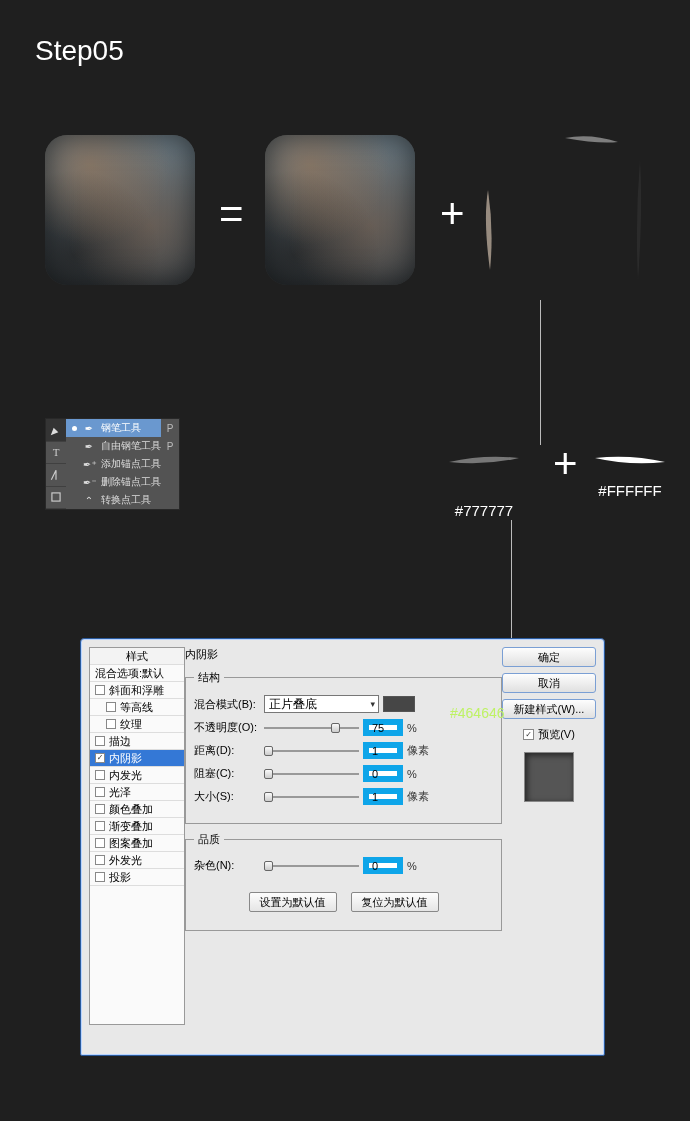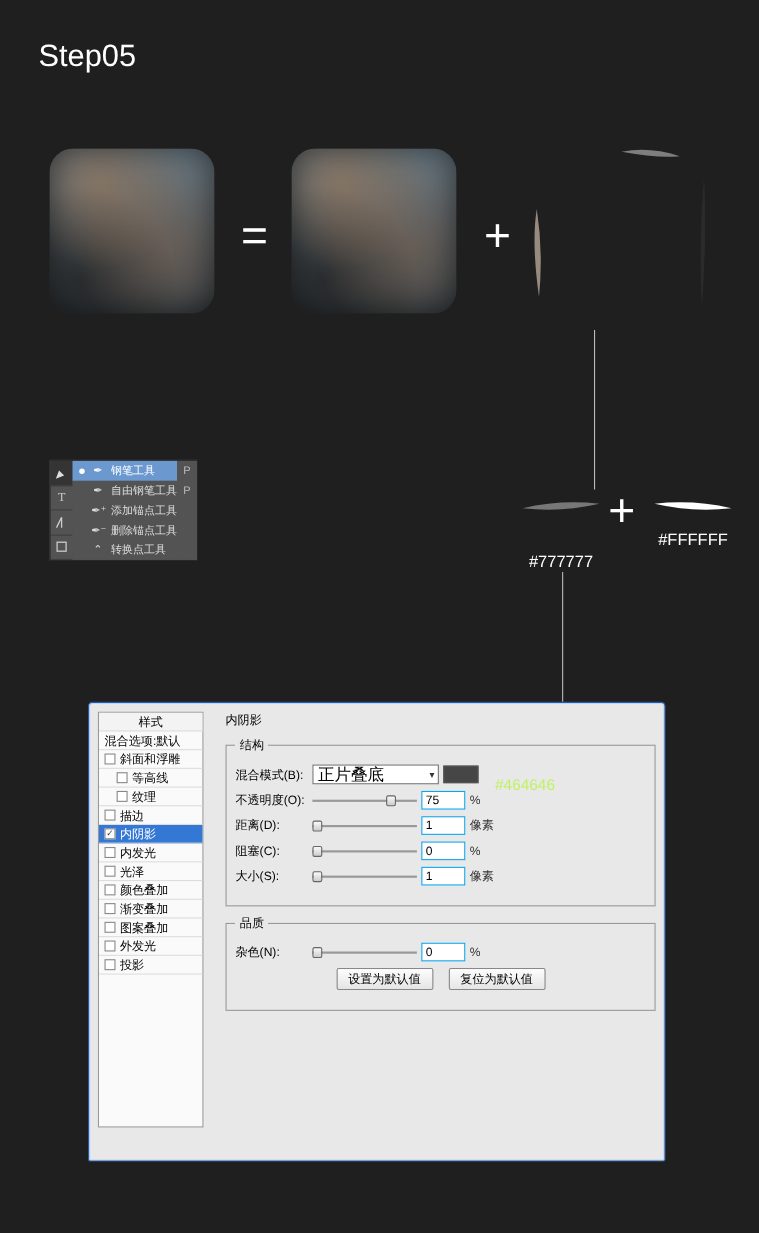--- a/index.html
+++ b/index.html
@@ -41,41 +41,41 @@
   .swatch-stroke svg { display: block; }
   .swatch-lbl { font-size: 15px; color: #fff; }
 
   
   .vline { position: absolute; background: #bbb; width: 1px; }
 
   
   .dlg { position: absolute; left: 80px; top: 638px; width: 525px; height: 418px; background: #e8e8e8; border: 1px solid #2a5a9c; border-radius: 4px 4px 2px 2px; overflow: hidden; box-shadow: 0 0 0 1px #b8d4ff inset; font-size: 11px; color: #000; }
   .titlebar { height: 22px; background: linear-gradient(#5aa1f0, #2a6fd0 50%, #1f5db8); display: flex; align-items: center; padding: 0 6px; color: #fff; }
   .closebox { margin-left: auto; width: 40px; height: 16px; background: linear-gradient(#e57373, #c62828); border: 1px solid #a33; border-radius: 2px; display: flex; align-items: center; justify-content: center; font-size: 10px; color: #fff; }
-  .dlg-body { display: flex; height: calc(100% - 22px); padding: 8px; gap: 20px; }
+  .dlg-body { display: flex; height: calc(100% - 22px); padding: 8px; gap: 0; }
 
   .left-list { width: 96px; background: #fafafa; border: 1px solid #999; }
   .left-item { height: 17px; display: flex; align-items: center; padding: 0 5px; gap: 4px; font-size: 11px; border-bottom: 1px solid #ddd; }
   .left-item.hdr { background: #f3f3f3; font-weight: 400; justify-content: center; }
   .left-item.sel { background: #3478d6; color: #fff; }
   .left-item .cb { width: 10px; height: 10px; border: 1px solid #888; background: #fff; display: inline-flex; align-items: center; justify-content: center; font-size: 8px; color: #333; flex-shrink: 0; }
   .left-item .cb.checked::after { content: "✓"; line-height: 1; }
 
   .center-pane { flex: 1; display: flex; flex-direction: column; gap: 8px; }
   fieldset { border: 1px solid #999; padding: 10px 8px 12px; background: #e8e8e8; }
   legend { padding: 0 4px; font-size: 11px; }
   .row { display: flex; align-items: center; gap: 4px; margin-bottom: 6px; }
   .row-lbl { width: 66px; text-align: left; font-size: 11px; flex-shrink: 0; }
-  .combo { width: 115px; height: 18px; background: #fff; border: 1px solid #777; display: inline-flex; align-items: center; padding: 0 4px; font-size: 15px; position: relative; }
+  .combo { width: 115px; height: 18px; background: #fff; border: 1px solid #777; display: inline-flex; align-items: center; padding: 0 4px; font-size: 12px; position: relative; }
   .combo::after { content: "▾"; position: absolute; right: 3px; font-size: 9px; color: #333; }
   .swatch-sm { width: 32px; height: 16px; border: 1px solid #555; }
   .slider-track { flex: 1; max-width: 95px; height: 16px; position: relative; }
   .slider-track::before { content: ""; position: absolute; top: 7px; left: 0; right: 0; height: 2px; background: #999; }
   .slider-thumb { position: absolute; top: 3px; width: 9px; height: 10px; background: linear-gradient(#fafafa,#ccc); border: 1px solid #666; border-radius: 2px; }
-  .numbox { width: 40px; height: 17px; background: #fff; border: 1px solid #0ea5e9; font-size: 11px; padding: 0 3px; display: inline-flex; align-items: center; }
+  .numbox { width: 40px; height: 17px; background: #fff; border: 6px solid #0ea5e9; font-size: 11px; padding: 0 3px; display: inline-flex; align-items: center; }
   .unit { font-size: 11px; color: #333; }
   .cb-inline { width: 11px; height: 11px; border: 1px solid #888; background: #fff; display: inline-flex; align-items: center; justify-content: center; font-size: 8px; color: #333; flex-shrink: 0; }
   .cb-inline.checked::after { content: "✓"; line-height: 1; }
   .angle-dial { width: 28px; height: 28px; border: 1px solid #888; border-radius: 50%; background: radial-gradient(#fff,#ddd); position: relative; flex-shrink: 0; }
   .angle-dial::after { content: ""; position: absolute; left: 50%; top: 50%; width: 1px; height: 12px; background: #333; transform-origin: top; transform: rotate(0deg); }
   .contour-sw { width: 30px; height: 24px; border: 1px solid #777; background: linear-gradient(to top right, #000 0%, #000 49%, #fff 51%, #fff 100%); flex-shrink: 0; position: relative; }
   .contour-sw::after { content: "▾"; position: absolute; right: -12px; top: 6px; font-size: 9px; }
   .btn-flat { height: 20px; background: linear-gradient(#fdfdfd,#e5e5e5); border: 1px solid #888; border-radius: 2px; font-size: 11px; padding: 0 10px; display: inline-flex; align-items: center; justify-content: center; }
 
   .right-col { width: 94px; display: flex; flex-direction: column; gap: 6px; align-items: stretch; }
@@ -100,21 +100,21 @@
     <path d="M 85 8 Q 110 3 138 12 Q 118 14 85 8" fill="#888" opacity="0.9"></path>
     <path d="M 8 60 Q 3 90 10 140 Q 14 100 8 60" fill="#cbb9a8" opacity="0.7"></path>
     <path d="M 160 30 Q 163 80 158 150 Q 155 90 160 30" fill="#333" opacity="0.6"></path>
   </svg>
 </div>
 
 <div class="vline" style="left:540px; top:300px; height:145px;"></div>
 
 <div class="opsign" style="left:553px; top:440px;">+</div>
 
-<div class="swatch-group" style="left:470px; top:450px;gap:28px;">
+<div class="swatch-group" style="left:444px; top:450px;gap:28px;">
   <div class="swatch-stroke">
     <svg width="80" height="24">
         <path d="M 5 12 Q 40 4 75 8 Q 40 16 5 12" fill="#777"></path>
       </svg>
   </div>
   <div class="swatch-lbl">#777777</div>
 </div>
 
 <div class="swatch-group" style="left:590px; top:450px;">
   <div class="swatch-stroke">
@@ -306,27 +306,43 @@
         <div class="row">
           <span class="row-lbl">杂色(N):</span>
           <div class="slider-track">
               <div class="slider-thumb" style="left:0%;"></div>
             </div>
           <div class="numbox">
               <span>0</span>
             </div>
           <span class="unit">%</span>
         </div>
-        <div class="row" style="justify-content:center; gap:14px; margin-top:6px;text-align:center;">
+        <div class="row" style="justify-content:center; gap:14px; margin-top:18px;text-align:center;">
           <div class="btn-flat">
               <span>设置为默认值</span>
             </div>
           <div class="btn-flat">
               <span>复位为默认值</span>
             </div>
         </div>
       </fieldset>
     </div>
 
+    <div class="right-col">
+      <div class="right-btn">
+          <span>确定</span>
+        </div>
+      <div class="right-btn">
+          <span>取消</span>
+        </div>
+      <div class="right-btn">
+          <span>新建样式(W)...</span>
+        </div>
+      <div class="preview-row">
+        <span class="cb-inline checked"></span>
+        <span>预览(V)</span>
+      </div>
+      <div class="preview-sw"></div>
+    </div>
   </div>
 </div>
 
 <div class="hex-note" style="left:450px; top:705px;">#464646</div>
 
 </body></html>

